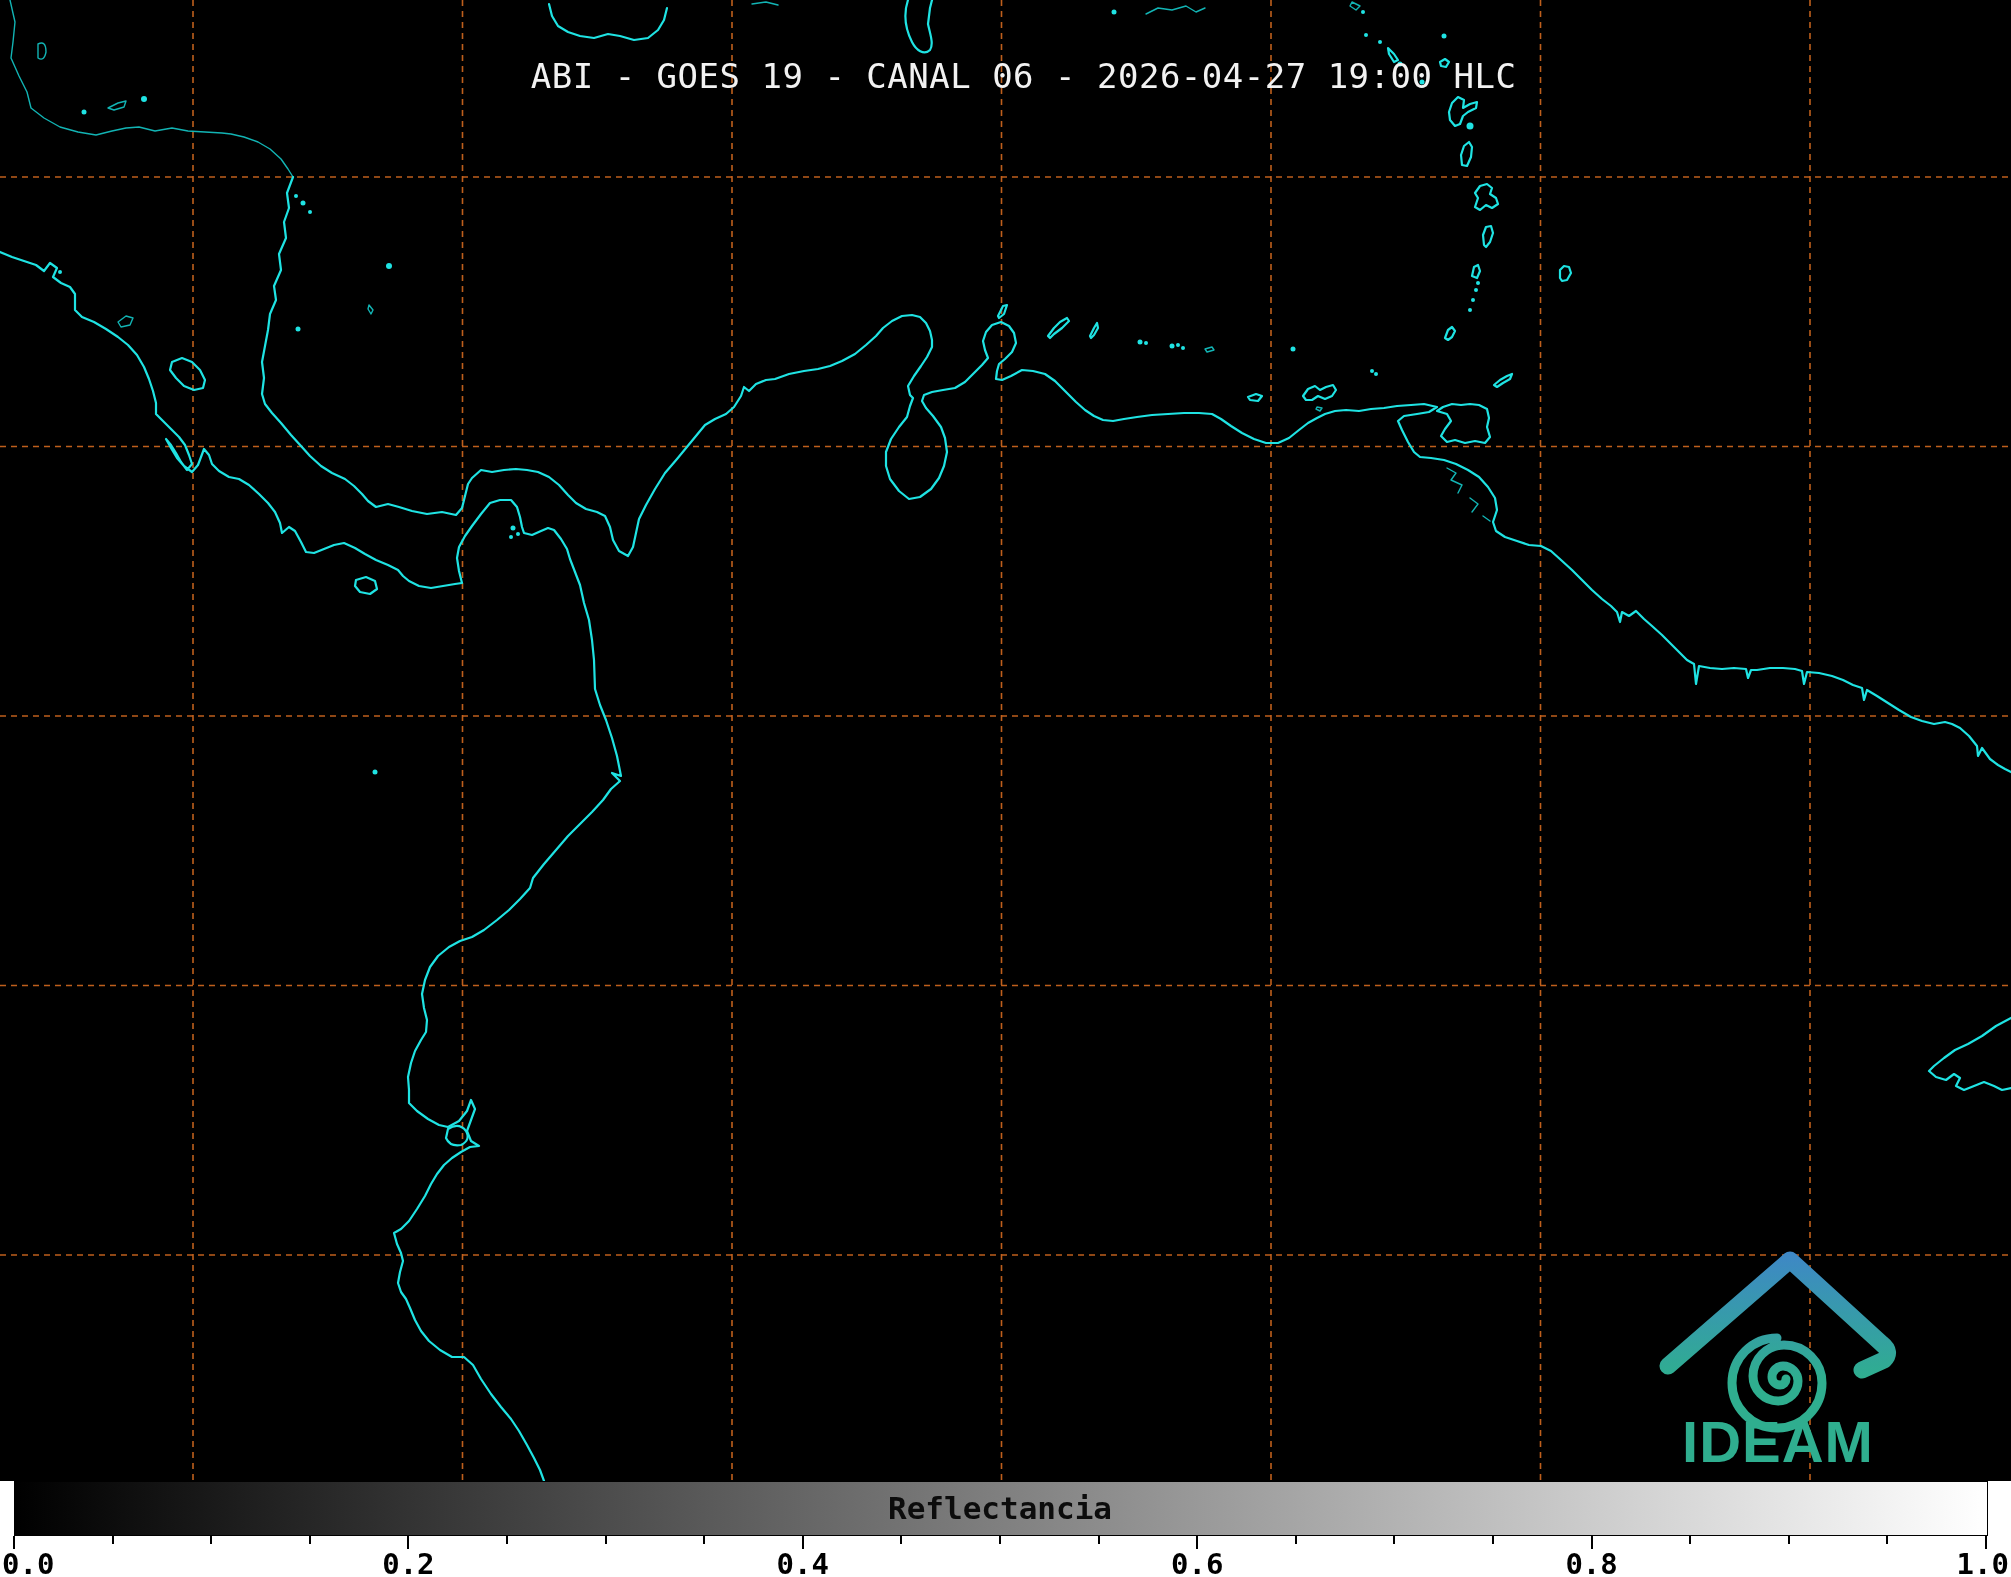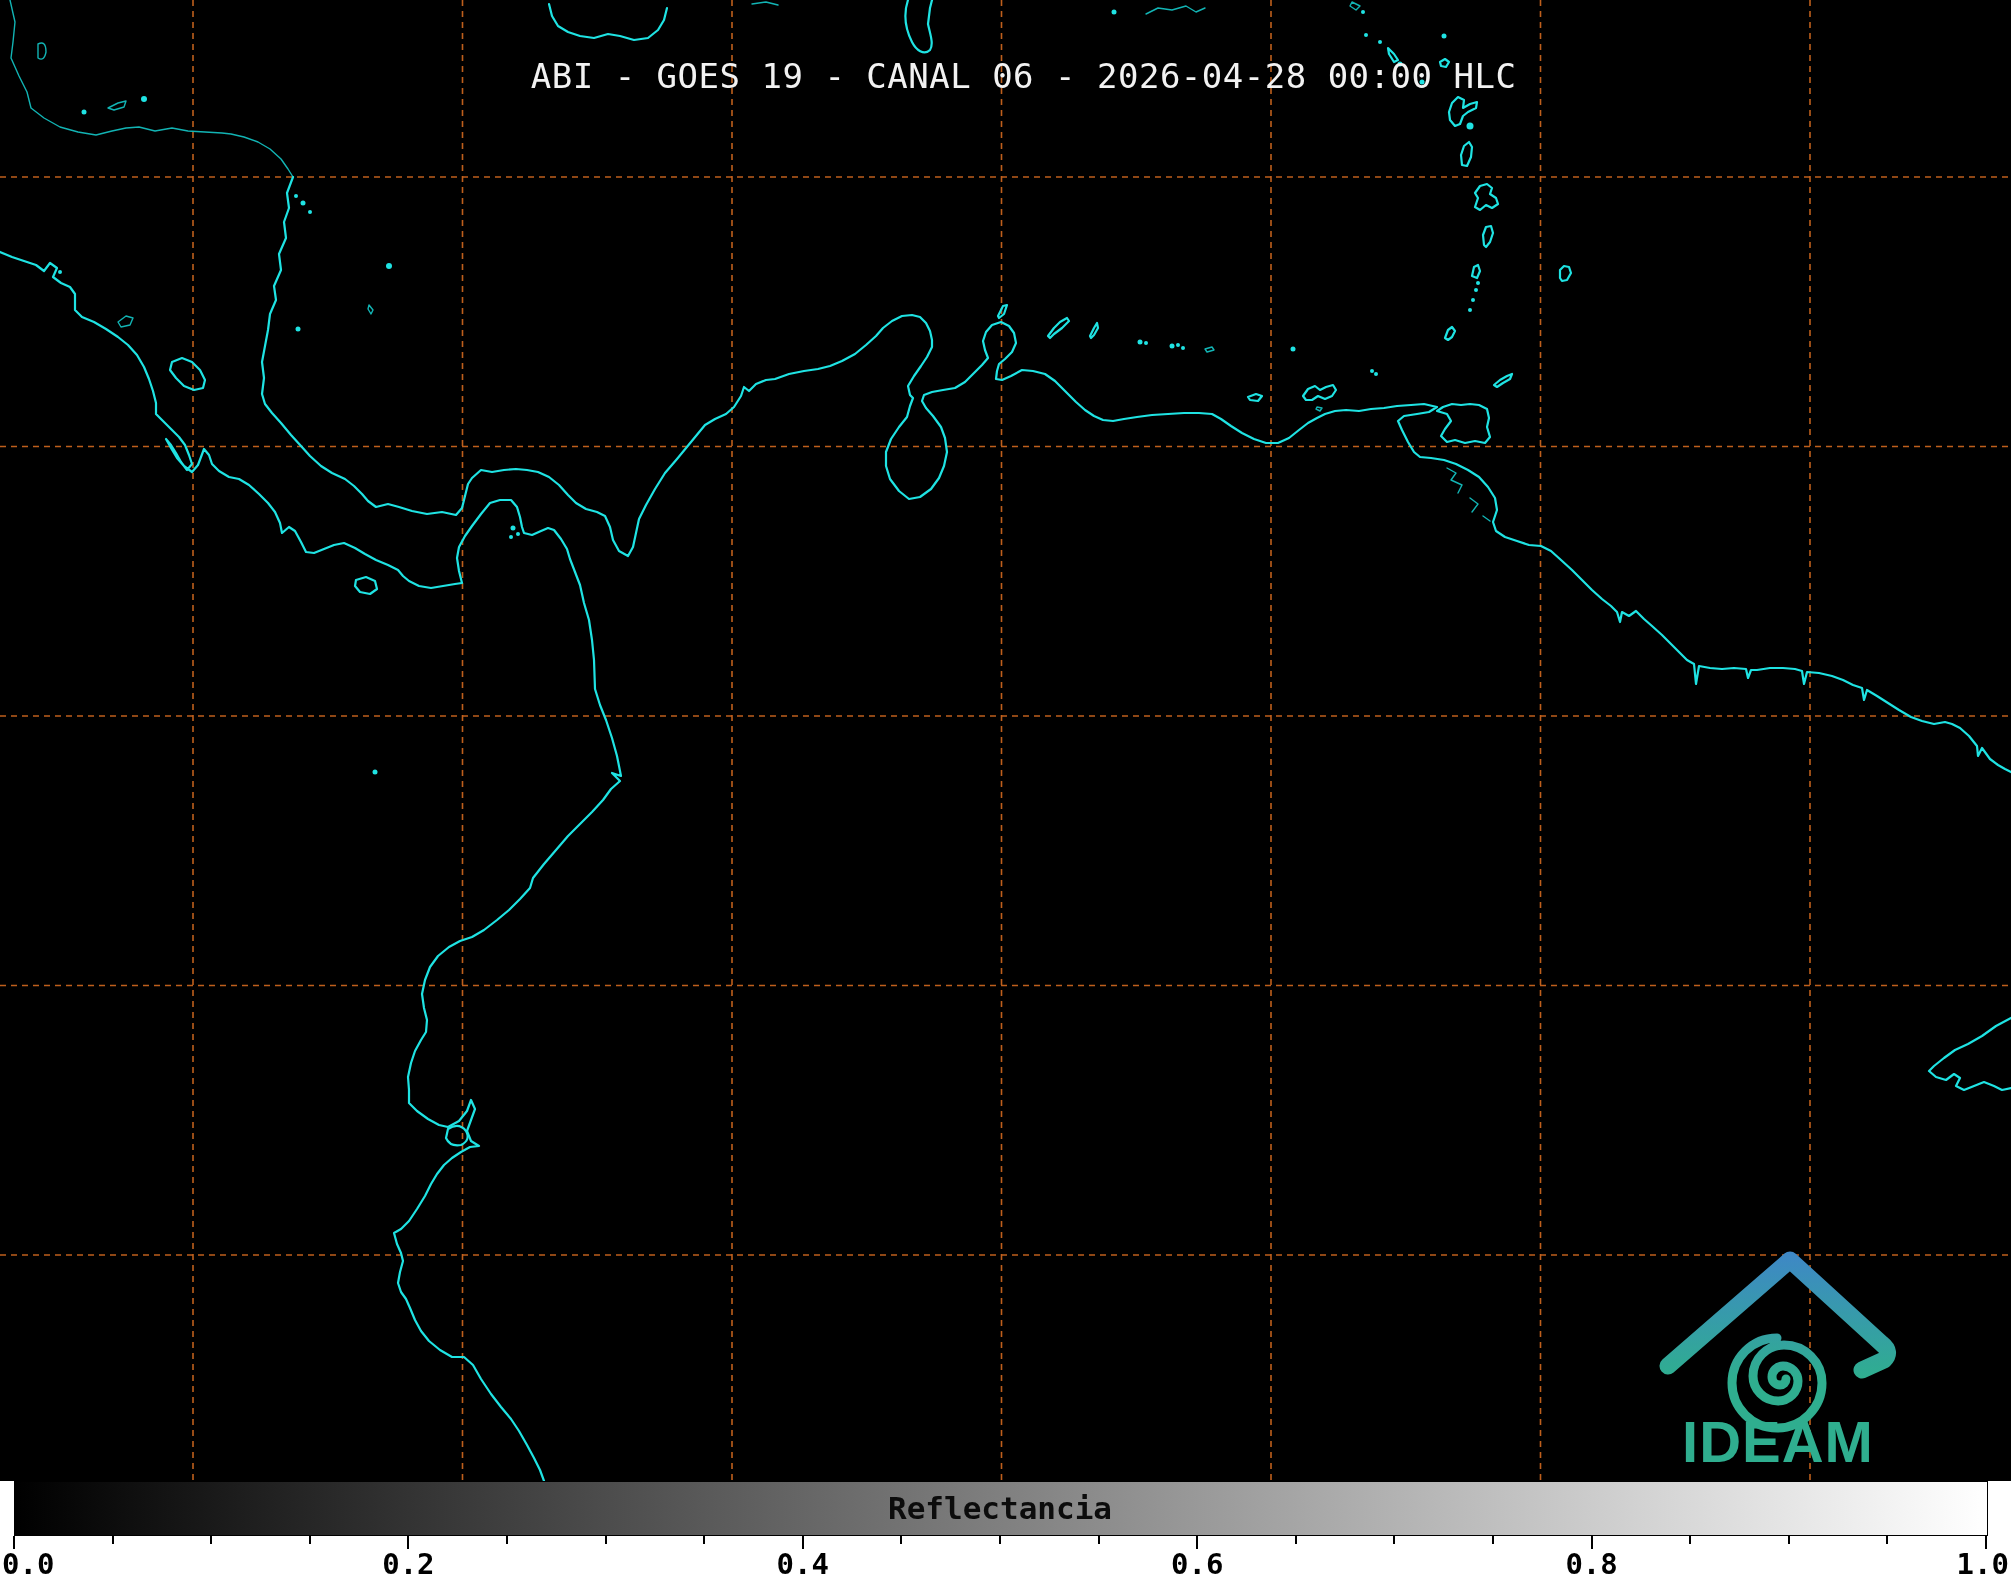--- a/index.html
+++ b/index.html
@@ -168,21 +168,21 @@
       <path class="coast" d="M1560,278 L1560,270 1564,266 1569,267 1571,273 1567,280 1562,281 Z"></path>
     </g>
 
     <g transform="translate(1652,1248)">
       <path d="M16,118 L138,12 L230,96 Q240,104 232,112 L210,122" fill="none" stroke="url(#roofgrad)" stroke-width="17" stroke-linecap="round" stroke-linejoin="round"></path>
       <path d="M125,90 a45,45 0 0 0 -45,45 a45,45 0 0 0 45,45 a45,45 0 0 0 45,-45 a38,38 0 0 0 -38,-38 a31,31 0 0 0 -31,31 a25,25 0 0 0 25,25 a20,20 0 0 0 20,-20 a15,15 0 0 0 -15,-15 a11,11 0 0 0 -11,11 a8,8 0 0 0 8,8 a6,6 0 0 0 6,-6" fill="none" stroke="url(#roofgrad)" stroke-width="9" stroke-linecap="round"></path>
       <text id="ideam-text" x="126" y="214" text-anchor="middle" font-size="58" fill="#2fae8f">IDEAM</text>
     </g>
   </svg>
 
-  <div id="map-title">ABI - GOES 19 - CANAL 06 - 2026-04-28 00:00 HLC</div>
+  <div id="map-title">ABI - GOES 19 - CANAL 06 - 2026-04-27 19:00 HLC</div>
 </div>
 
 <div id="cbar-band">
   <div id="cbar-gradient"></div>
   <div id="cbar-label">Reflectancia</div>
 </div>
 <div id="tick-row">
     <div class="tick major" style="left: 14px;"></div>
     <div class="tick-label" style="left: 2px;">0.0</div>
     <div class="tick minor" style="left: 112.6px;"></div>

